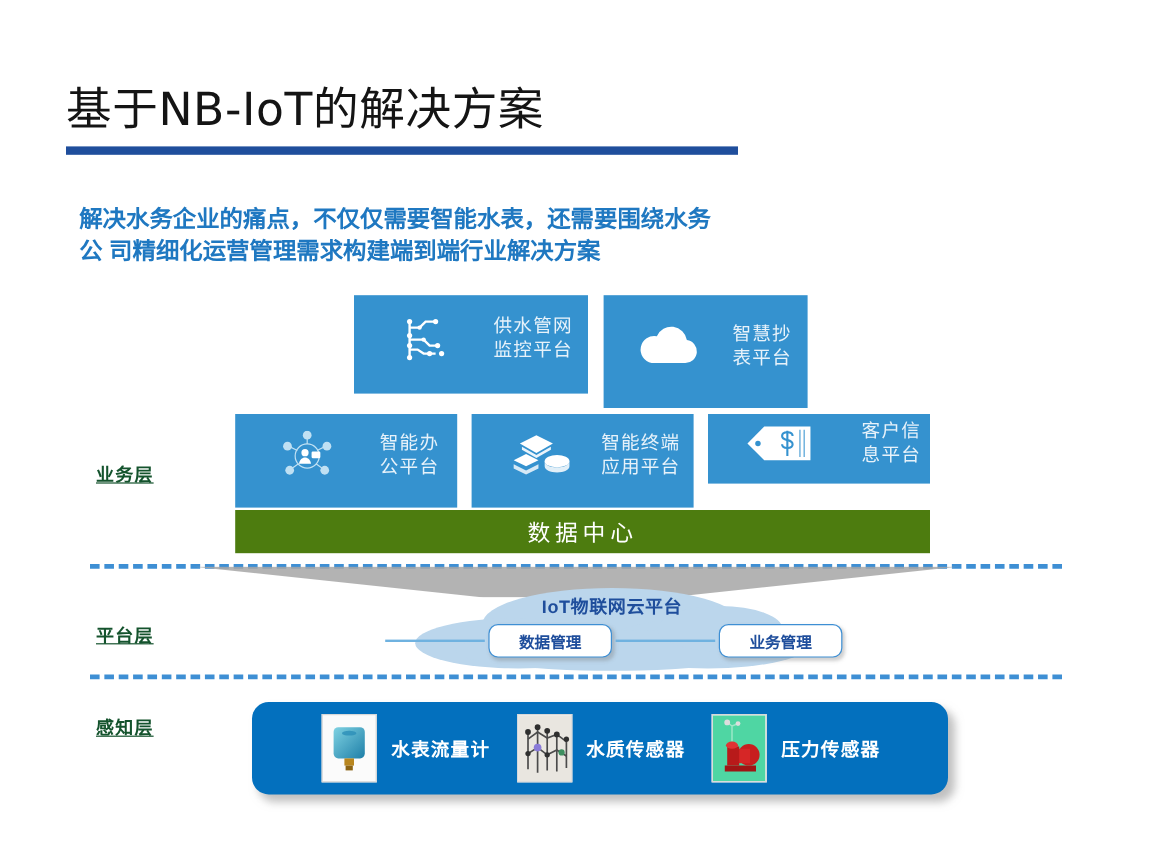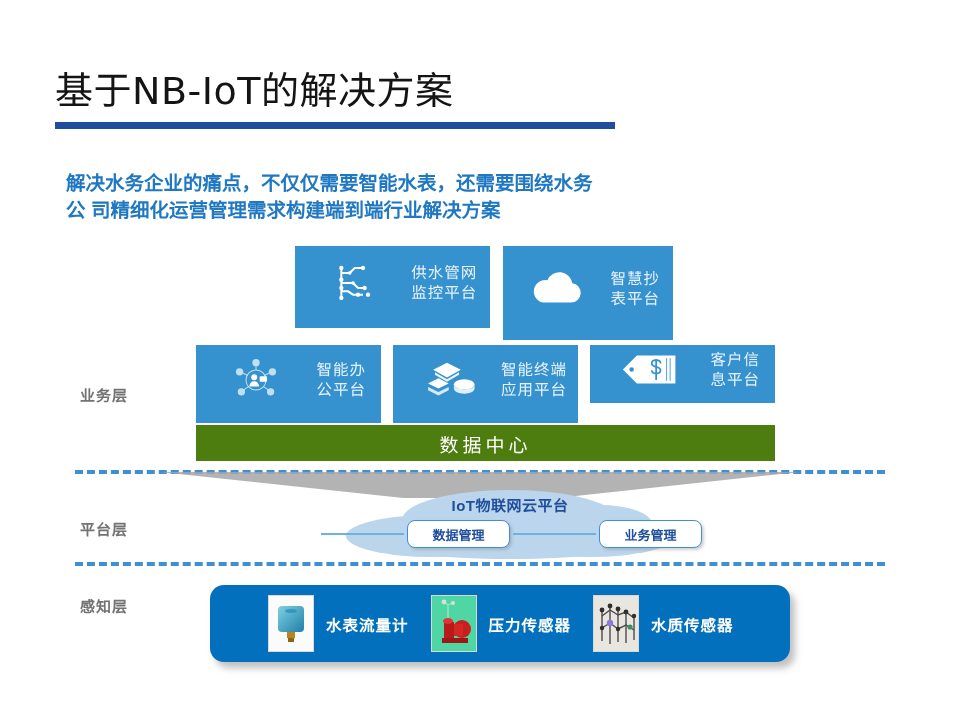--- a/index.html
+++ b/index.html
@@ -48,22 +48,23 @@
     font-weight: bold;
     color: #1F78C1;
   }
   #subtitle .line { display: block; white-space: nowrap; }
 
   
   .layer-label {
     position: absolute;
     font-size: 15px;
     font-weight: bold;
-    color: #737373;
+    color: #14532d;
     letter-spacing: 1px;
+    text-decoration: underline;
   }
   #label-business { left: 80px; top: 384px; }
   #label-platform { left: 80px; top: 518px; }
   #label-sense    { left: 80px; top: 595px; }
 
   
   .divider {
     position: absolute;
     left: 75px;
     width: 810px;
@@ -96,21 +97,21 @@
     display: flex;
     align-items: center;
     justify-content: center;
     width: 100%;
   }
 
   #tile-pipe   { left: 295px; top: 246px; width: 195px; height: 82px; }
   #tile-meter  { left: 503px; top: 246px; width: 170px; height: 94px; }
   #tile-office { left: 196px; top: 345px; width: 185px; height: 78px; }
   #tile-term   { left: 393px; top: 345px; width: 185px; height: 78px; }
-  #tile-cust   { left: 590px; top: 345px; width: 185px; height: 58px; }
+  #tile-cust   { left: 590px; top: 345px; width: 185px; height: 58px; text-align: center; }
 
   
   #data-center {
     position: absolute;
     left: 196px;
     top: 425px;
     width: 579px;
     height: 36px;
     background: #4d7c0f;
     color: #ffffff;
@@ -362,39 +363,20 @@
               <stop offset="1" stop-color="#1E7FA8"></stop>
           </linearGradient>
         </defs>
         <rect x="9" y="10" width="26" height="26" rx="4" fill="url(#wm)"></rect>
         <ellipse cx="22" cy="15" rx="6" ry="2" fill="#2C8FB8" opacity=".8"></ellipse>
         <rect x="18" y="36" width="8" height="6" fill="#B8861F"></rect>
         <rect x="19" y="42" width="6" height="4" fill="#8C6414"></rect>
       </svg>
     </span>
     <span class="sense-label">水表流量计</span>
-  </div>
-
-  <div class="sense-item">
-    <span class="thumb">
-      <svg viewBox="0 0 44 55" aria-hidden="true">
-        <rect width="44" height="55" fill="#4FD6A3"></rect>
-        <g stroke="#9fe8c9" stroke-width="1.2" fill="none">
-          <path d="M16 22V9M16 9l-4-3M16 9l5-2"></path>
-        </g>
-        <circle cx="12" cy="6" r="2.4" fill="#ddd"></circle>
-        <circle cx="21" cy="7" r="2" fill="#ddd"></circle>
-        <path d="M10 42h26v5H10z" fill="#A01515"></path>
-        <ellipse cx="30" cy="33" rx="9" ry="9" fill="#C81E1E"></ellipse>
-        <rect x="19" y="28" width="12" height="12" fill="#D62626"></rect>
-        <path d="M12 26h10v16H12z" fill="#B81A1A"></path>
-        <ellipse cx="16" cy="25" rx="5" ry="3" fill="#E03333"></ellipse>
-      </svg>
-    </span>
-    <span class="sense-label">压力传感器</span>
   </div>
 
   <div class="sense-item">
     <span class="thumb">
       <svg viewBox="0 0 44 55" aria-hidden="true">
         <rect width="44" height="55" fill="#e9e6e0"></rect>
         <g stroke="#4b4b4b" stroke-width="1.4" fill="none">
           <path d="M8 45V14M16 48V10M24 46V13M32 47V16M40 44V20"></path>
           <path d="M8 20l8-6 8 5 8-3 8 6M8 32l8-5 8 6 8-4 8 5"></path>
         </g>
@@ -407,13 +389,32 @@
             <circle cx="24" cy="33" r="2.2"></circle>
           <circle cx="40" cy="20" r="2.2"></circle>
         </g>
         <circle cx="16" cy="27" r="3.2" fill="#8A7BD8"></circle>
         <circle cx="36" cy="31" r="2.6" fill="#3E8F5F"></circle>
       </svg>
     </span>
     <span class="sense-label">水质传感器</span>
   </div>
 
+  <div class="sense-item">
+    <span class="thumb">
+      <svg viewBox="0 0 44 55" aria-hidden="true">
+        <rect width="44" height="55" fill="#4FD6A3"></rect>
+        <g stroke="#9fe8c9" stroke-width="1.2" fill="none">
+          <path d="M16 22V9M16 9l-4-3M16 9l5-2"></path>
+        </g>
+        <circle cx="12" cy="6" r="2.4" fill="#ddd"></circle>
+        <circle cx="21" cy="7" r="2" fill="#ddd"></circle>
+        <path d="M10 42h26v5H10z" fill="#A01515"></path>
+        <ellipse cx="30" cy="33" rx="9" ry="9" fill="#C81E1E"></ellipse>
+        <rect x="19" y="28" width="12" height="12" fill="#D62626"></rect>
+        <path d="M12 26h10v16H12z" fill="#B81A1A"></path>
+        <ellipse cx="16" cy="25" rx="5" ry="3" fill="#E03333"></ellipse>
+      </svg>
+    </span>
+    <span class="sense-label">压力传感器</span>
+  </div>
+
 </div>
 
 </body></html>

